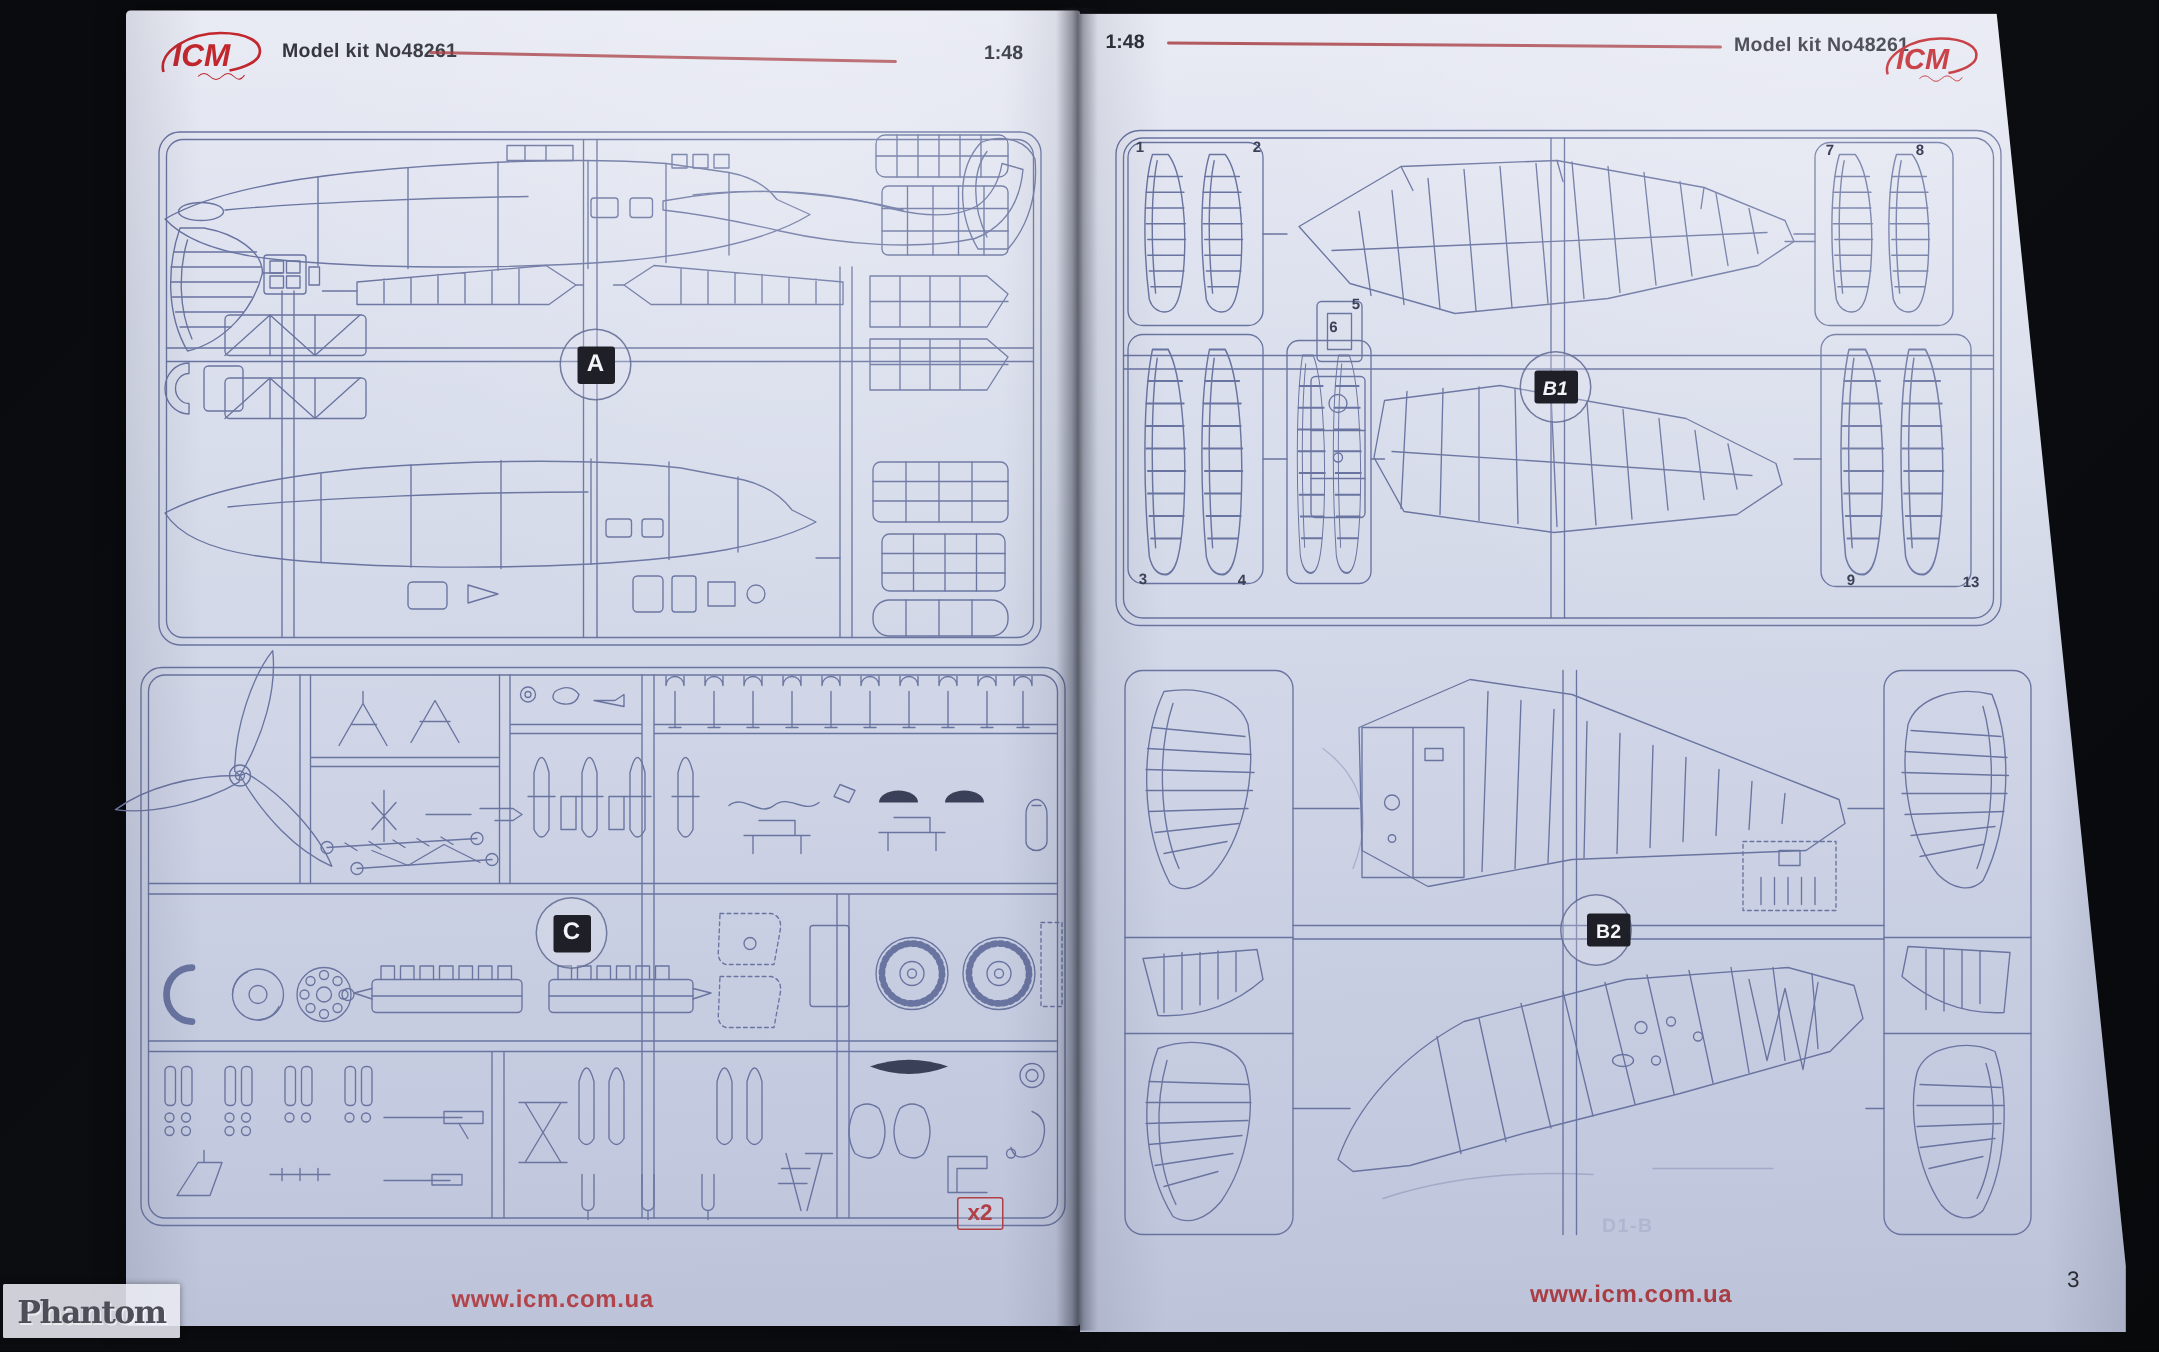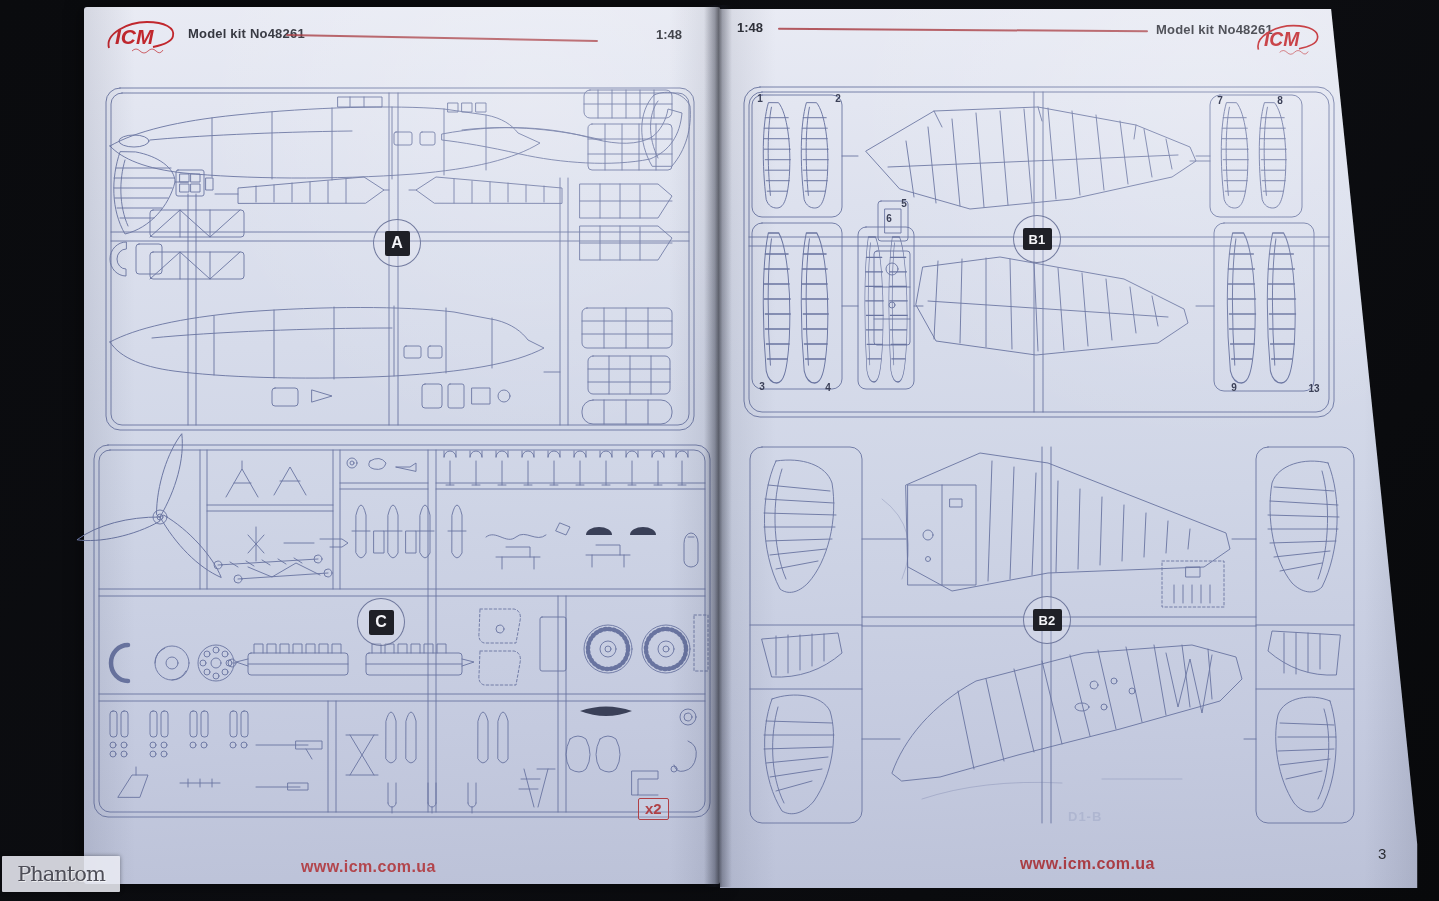--- a/index.html
+++ b/index.html
@@ -20,21 +20,21 @@
   .badge-sq{background:#1f2027;color:#f4f4f8;font-weight:700;display:flex;align-items:center;justify-content:center;border-radius:2px;}
   .badge-sq.single{width:25px;height:25px;font-size:16px;}
   .badge-sq.double{width:29px;height:22px;font-size:13px;letter-spacing:.2px;}
   .frame-num{position:absolute;font-size:10px;font-weight:700;color:#3c4158;width:16px;text-align:center;z-index:3;}
   .qty-badge{position:absolute;border:1.6px solid #b04046;color:#b04046;font-weight:700;font-size:15px;padding:1px 6px 2px 6px;border-radius:2px;background:rgba(235,237,245,.2);}
   .footer-url{position:absolute;font-size:16px;font-weight:700;letter-spacing:.4px;}
   .page-num{position:absolute;font-size:15px;font-weight:400;color:#2b2d33;}
   .showthrough{position:absolute;font-size:13px;font-weight:700;color:#7d87b0;opacity:.25;letter-spacing:1px;}
   #watermark{position:absolute;left:2px;top:856px;width:118px;height:36px;background:rgba(233,235,242,.88);
     display:flex;align-items:center;justify-content:center;z-index:9;border-radius:1px;box-shadow:0 0 4px rgba(0,0,0,.4);}
-  #watermark span{font-family:"DejaVu Serif",serif;font-weight:400;font-size:21px;color:#4e4e58;letter-spacing:-1px;text-shadow:1px 1px 0 rgba(255,255,255,.6);}
+  #watermark span{font-family:"DejaVu Serif",serif;font-weight:700;font-size:21px;color:#4e4e58;letter-spacing:-1px;text-shadow:1px 1px 0 rgba(255,255,255,.6);}
   svg.art{position:absolute;overflow:visible;}
   svg.art *{stroke:#6974a0;fill:none;stroke-width:.9;stroke-linecap:round;stroke-linejoin:round;}
   svg.art .dk{fill:#3a4058;stroke:none;}
   svg.art .thick{stroke-width:4.5;}
   svg.art .dash{stroke-dasharray:2.5 2.2;}
   svg.art .fnt{opacity:.35;}
 </style>
 </head>
 <body>
 
@@ -340,21 +340,21 @@
       <path d="M200,210 L196,288 M224,208 L222,292 M248,207 L248,296 M272,208 L274,298 M296,212 L300,300 M320,217 L326,299 M344,222 L350,295 M368,228 L374,289 M392,236 L398,282 M414,245 L420,275"></path>
 
       <rect x="136" y="200" width="36" height="94" rx="3"></rect>
         <circle cx="154" cy="218" r="6"></circle>
         <circle cx="154" cy="254" r="3"></circle>
         <path d="M136,236 h36 M136,268 h36"></path>
       <rect x="140" y="150" width="30" height="40" rx="3"></rect>
         <rect x="147" y="158" width="16" height="24"></rect>
       <path d="M104,105 h16 M104,255 h16 M176,255 h9 M472,105 h-14 M476,255 h-18 M452,110 h20"></path>
     </svg>
-    <div class="badge-ring" style="left:293px;top:206px;">
+    <div class="badge-ring" style="left:293px;top:225px;font-style:italic;">
       <div class="badge-sq double">B1</div>
     </div>
 
     <div class="frame-num" style="left:32px;top:84px;">1</div>
     <div class="frame-num" style="left:110px;top:84px;">2</div>
     <div class="frame-num" style="left:34px;top:372px;">3</div>
     <div class="frame-num" style="left:100px;top:373px;">4</div>
     <div class="frame-num" style="left:176px;top:189px;">5</div>
     <div class="frame-num" style="left:161px;top:204px;">6</div>
     <div class="frame-num" style="left:492px;top:86px;">7</div>
@@ -400,21 +400,21 @@
         <circle cx="390" cy="252" r="3"></circle>
         <circle cx="362" cy="268" r="3"></circle>
         <ellipse cx="340" cy="268" rx="7" ry="4"></ellipse>
       <path d="M424,214 L436,268 L448,220 L460,274 L470,216"></path>
 
       <g class="fnt">
           <path d="M180,360 q60,-20 140,-16 M360,340 h80 M140,60 q40,30 20,80"></path>
           <rect x="340,"></rect>
         </g>
     </svg>
-    <div class="badge-ring" style="left:303px;top:587px;">
+    <div class="badge-ring" style="left:320px;top:587px;justify-content:flex-end;">
       <div class="badge-sq double">B2</div>
     </div>
 
     <div class="showthrough" style="left:348px;top:800px;">D1-B</div>
     <div class="footer-url" style="left:300px;top:846px;color:#a93d44;">www.icm.com.ua</div>
     <div class="page-num" style="left:658px;top:836px;">3</div>
   </div>
 
   <div id="gutter"></div>
 

